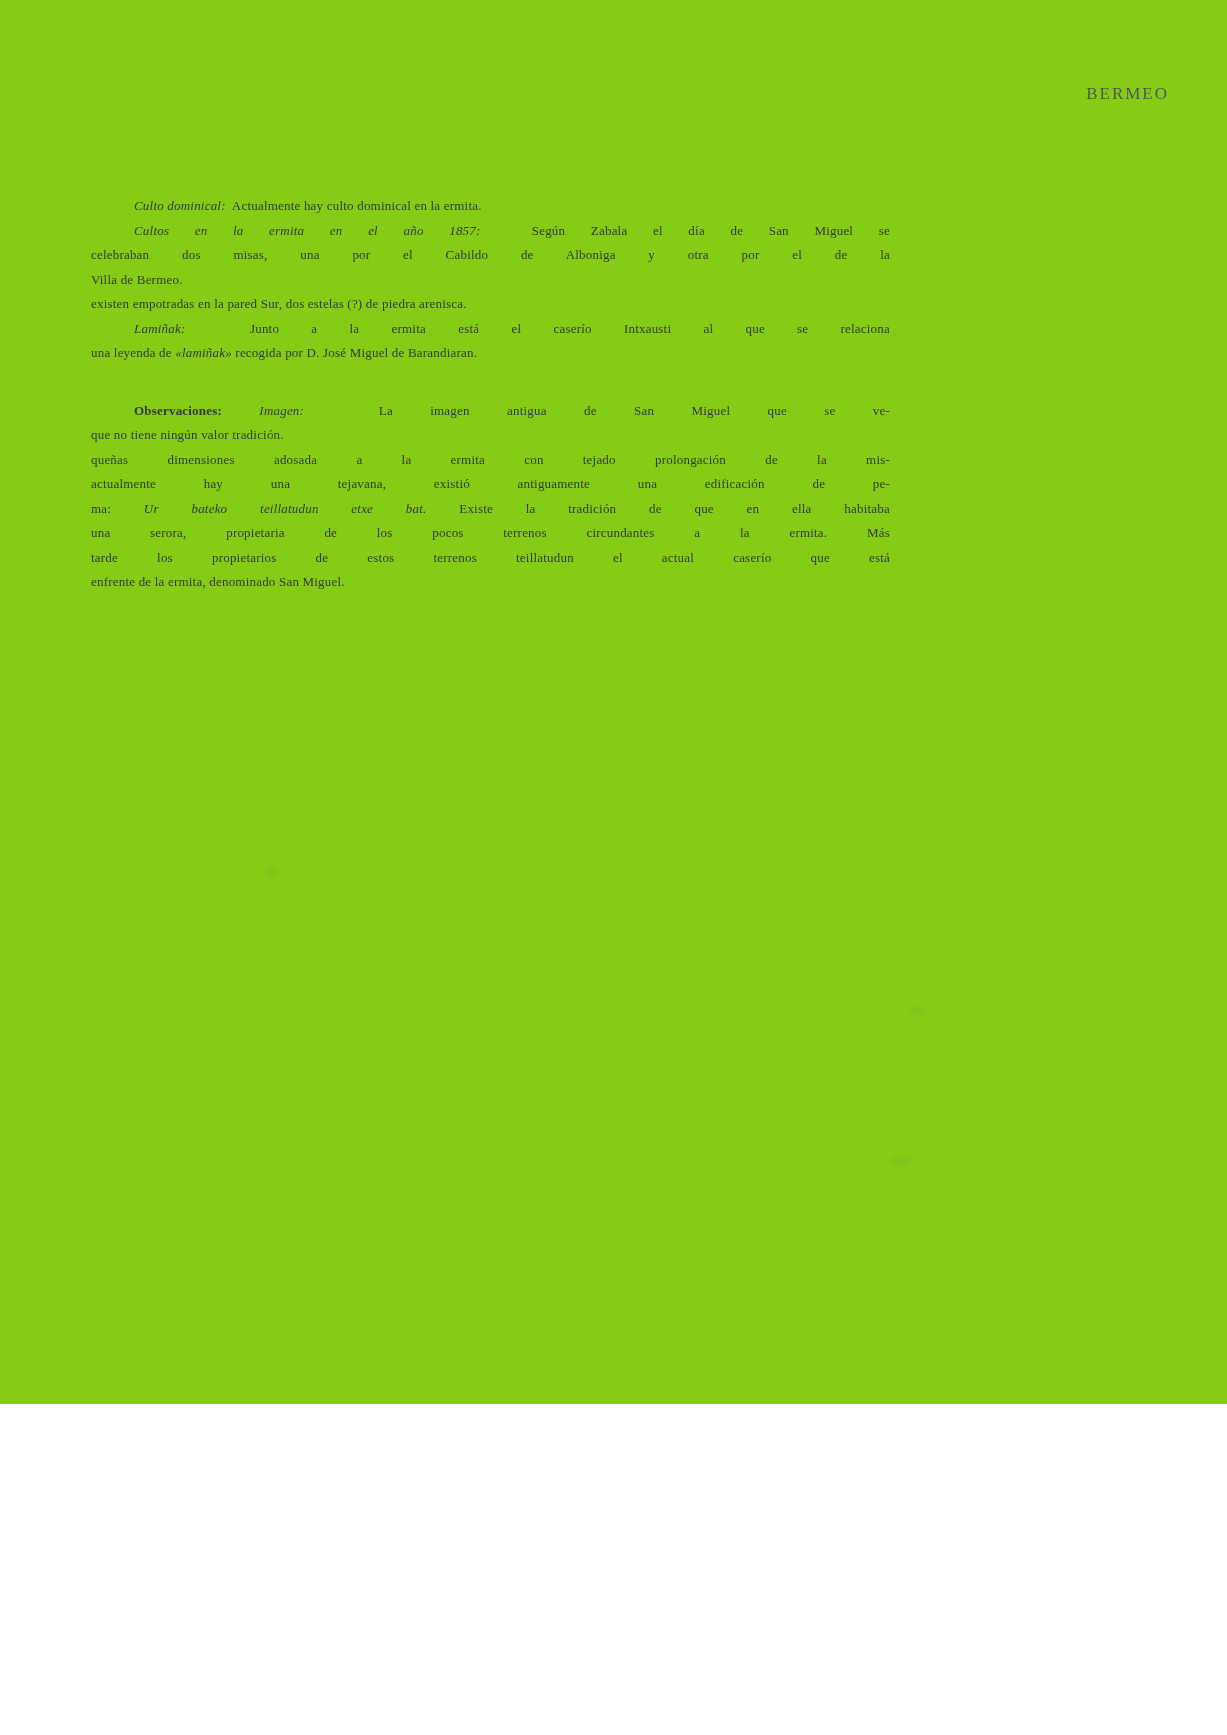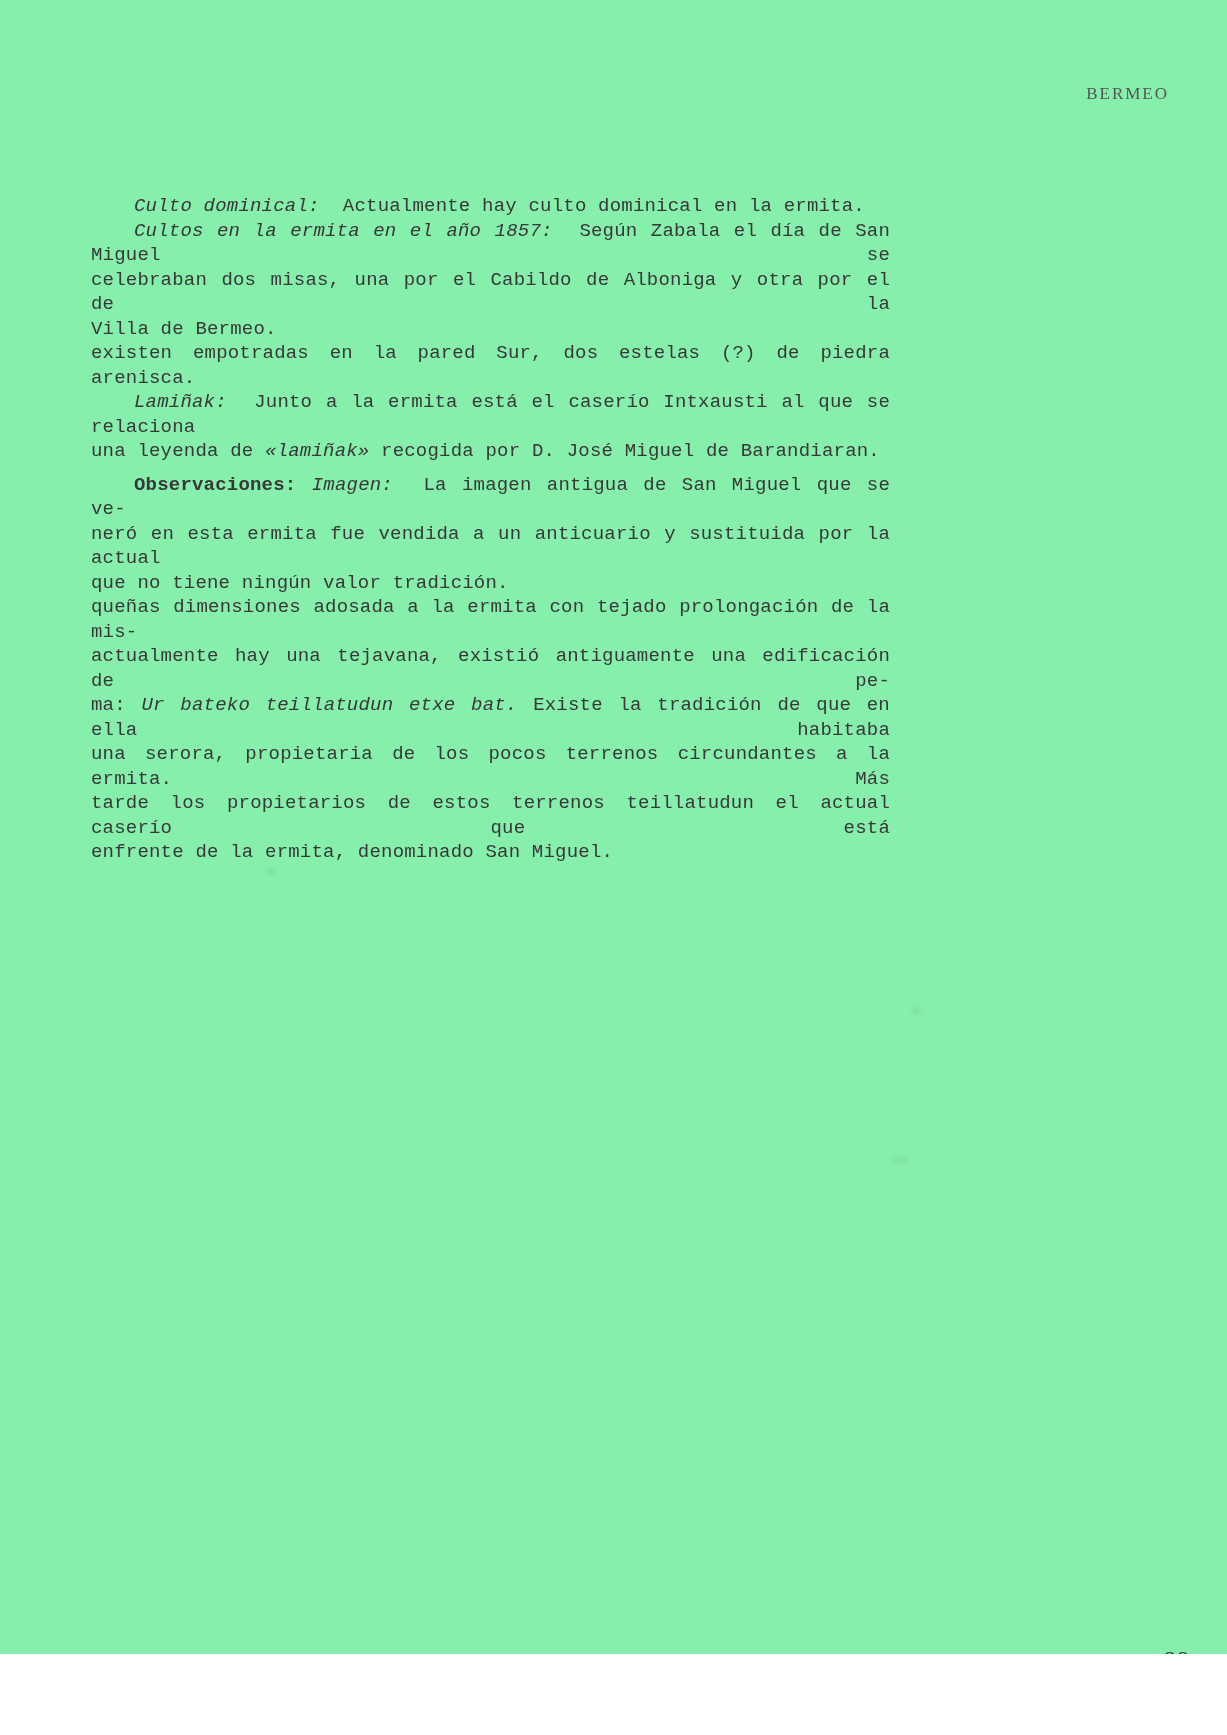--- a/index.html
+++ b/index.html
@@ -4,46 +4,45 @@
 <title>Page scan</title>
 <style>
   html, body {
     margin: 0;
     padding: 0;
     background: #ffffff;
   }
   .page {
     position: relative;
     width: 1227px;
-    height: 1654px;
-    background: #86efac;
+    height: 1404px;
+    background: #84cc16;
     overflow: hidden;
     font-family: "Liberation Serif", "DejaVu Serif", serif;
     color: #383838;
   }
   .running-header {
     position: absolute;
     top: 84px;
     right: 58px;
     font-size: 17px;
     letter-spacing: 2px;
     color: #555555;
   }
   .text-block {
     position: absolute;
     top: 194px;
     left: 91px;
     width: 799px;
-    font-size: 19px;
+    font-size: 13px;
     line-height: 24.5px;
     letter-spacing: 0.2px;
-    font-family: Liberation Mono, monospace;
   }
   .paragraph { margin: 0; }
-  .paragraph.space-before { margin-top: 9px; }
+  .paragraph.space-before { margin-top: 33px; }
   .line {
     text-align: justify;
     text-align-last: justify;
   }
   .line.last {
     text-align: justify;
     text-align-last: left;
   }
   .line.first { text-indent: 43px; }
   .seg-italic { font-style: italic; }
@@ -83,21 +82,20 @@
       </div>
       <div class="paragraph">
         <div class="line last"><span class="seg-normal">existen empotradas en la pared Sur, dos estelas (?) de piedra arenisca.</span></div>
       </div>
       <div class="paragraph">
         <div class="line first"><span class="seg-italic">Lamiñak:</span><span class="seg-normal">&nbsp; Junto a la ermita está el caserío Intxausti al que se relaciona</span></div>
         <div class="line last"><span class="seg-normal">una leyenda de </span><span class="seg-italic">«lamiñak»</span><span class="seg-normal"> recogida por D. José Miguel de Barandiaran.</span></div>
       </div>
       <div class="paragraph space-before">
         <div class="line first"><span class="seg-bold">Observaciones:</span><span class="seg-normal"> </span><span class="seg-italic">Imagen:</span><span class="seg-normal">&nbsp; La imagen antigua de San Miguel que se ve-</span></div>
-        <div class="line"><span class="seg-normal">neró en esta ermita fue vendida a un anticuario y sustituida por la actual</span></div>
         <div class="line last"><span class="seg-normal">que no tiene ningún valor tradición.</span></div>
       </div>
       <div class="paragraph">
         <div class="line"><span class="seg-normal">queñas dimensiones adosada a la ermita con tejado prolongación de la mis-</span></div>
         <div class="line"><span class="seg-normal">actualmente hay una tejavana, existió antiguamente una edificación de pe-</span></div>
         <div class="line"><span class="seg-normal">ma: </span><span class="seg-italic">Ur bateko teillatudun etxe bat.</span><span class="seg-normal"> Existe la tradición de que en ella habitaba</span></div>
         <div class="line"><span class="seg-normal">una serora, propietaria de los pocos terrenos circundantes a la ermita. Más</span></div>
         <div class="line"><span class="seg-normal">tarde los propietarios de estos terrenos teillatudun el actual caserío que está</span></div>
         <div class="line last"><span class="seg-normal">enfrente de la ermita, denominado San Miguel.</span></div>
       </div>

